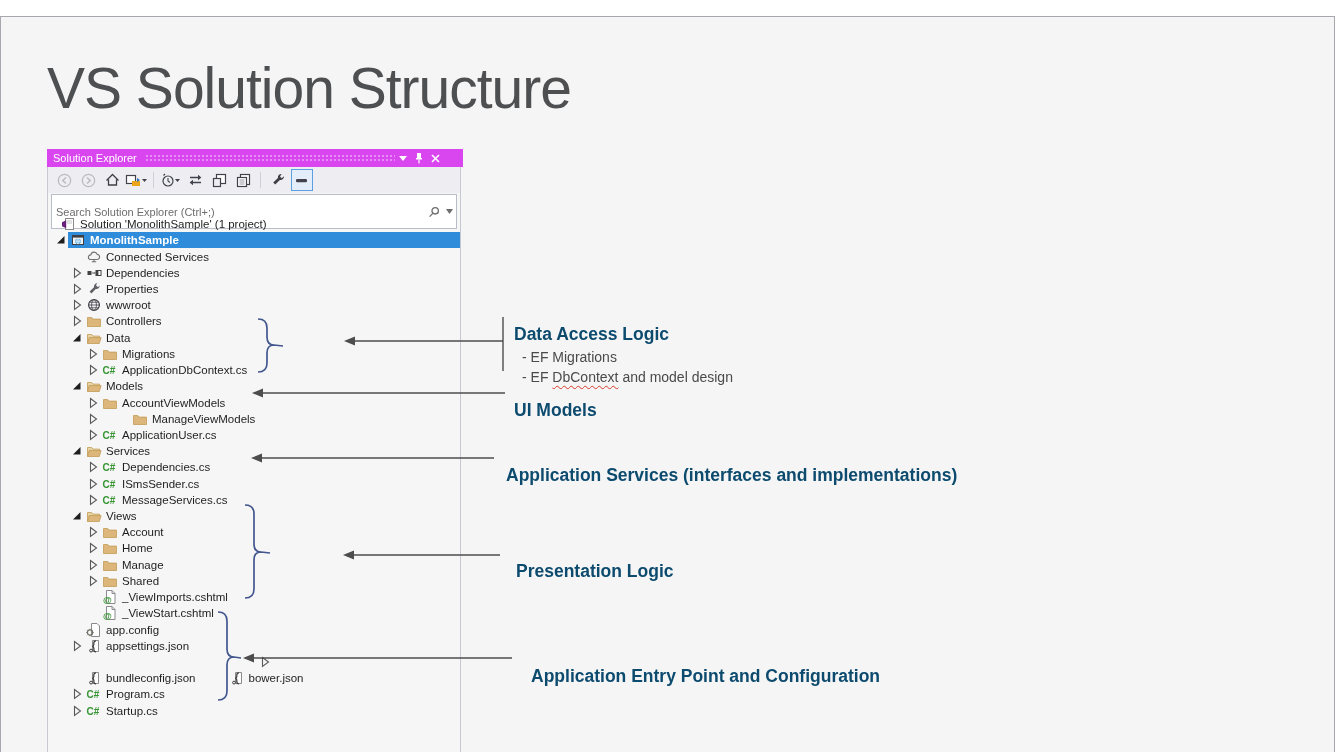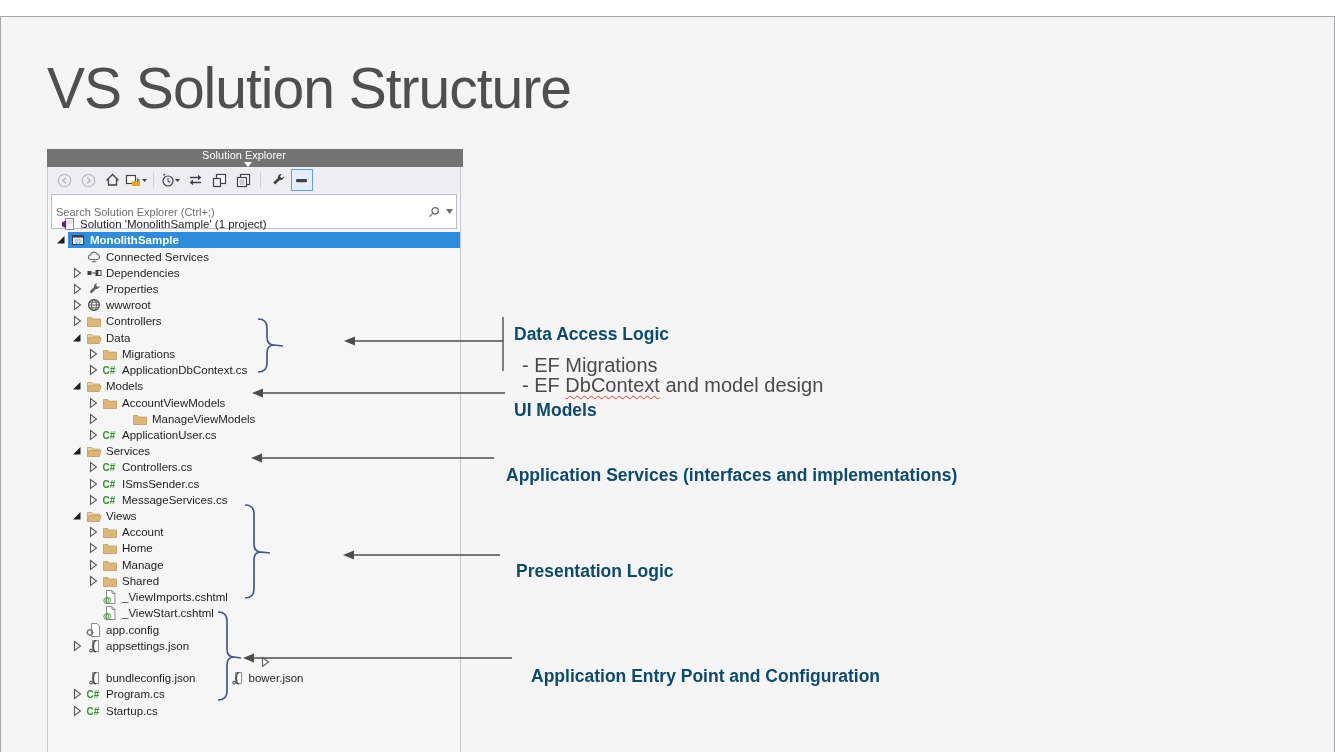--- a/index.html
+++ b/index.html
@@ -2,21 +2,21 @@
 <html><head>
 <meta charset="utf-8">
 <style>
   * { margin:0; padding:0; box-sizing:border-box; }
   html,body { width:1335px; height:752px; background:#ffffff; font-family:"Liberation Sans", sans-serif; overflow:hidden; }
   #slide { position:absolute; left:0; top:16px; width:1335px; height:748px; background:#f5f5f6; border:1px solid #a7a8ad; }
   #slide-title { position:absolute; left:46px; top:38px; font-size:57px; font-weight:300; color:#4e4f51; letter-spacing:-1px; }
 
   
   #panel { position:absolute; left:46px; top:133px; width:414px; height:612px; background:#f6f6f7; border:1px solid #c6c9d2; border-top:none; }
-  #titlebar { position:absolute; left:-1px; top:-1px; width:416px; height:18px; background:#737373; display:flex; align-items:center; padding:0 20px 0 6px;flex-direction:column; }
+  #titlebar { position:absolute; left:-1px; top:-1px; width:416px; height:18px; background:#d946ef; display:flex; align-items:center; padding:0 20px 0 6px; }
   #titlebar .tb-title { color:#ffffff; font-size:11px; white-space:nowrap; padding-right:8px; }
   #titlebar .tb-drag { flex:1; height:8px; background-image:radial-gradient(circle, rgba(255,255,255,.38) 1px, transparent 1.2px); background-size:4px 4px; }
   .tb-ico { width:16px; height:16px; display:flex; align-items:center; justify-content:center; color:#fff; font-size:10px; cursor:default; }
 
   #toolbar { position:absolute; left:0; top:17px; width:412px; height:26px; background:#eeeef2; display:flex; align-items:center; padding-left:4px; }
   .tool-btn { height:22px; min-width:22px; display:flex; align-items:center; justify-content:center; margin:0 1px; }
   .tool-btn.active { border:1px solid #5ba0e0; background:#e4eefa; }
   .tool-sep { width:1px; height:16px; background:#cfd0d7; margin:0 5px; }
 
   #searchrow { position:absolute; left:3px; top:44px; width:406px; height:35px; background:#ffffff; border:1px solid #b9bdc9; display:flex; }
@@ -27,21 +27,21 @@
   #tree { position:absolute; left:0; top:66px; width:412px; }
   .trow { height:16.23px; display:flex; align-items:center; font-size:11.5px; color:#1e1e1e; white-space:nowrap; position:relative; }
   .arrowbox { width:14px; height:16px; display:flex; align-items:center; justify-content:center; flex:none; }
   .rowbody { display:flex; align-items:center; flex:1; height:100%; padding-left:2px; }
   .trow.selected .rowbody { background:#2f8cdb; color:#ffffff; font-weight:bold; }
   .iconbox { width:16px; height:16px; margin-right:4px; flex:none; display:flex; align-items:center; justify-content:center; }
 
   
   .anno { position:absolute; color:#3f3f3f; }
   .anno h2 { font-size:17.5px; font-weight:bold; color:#0c4a6e; white-space:nowrap; }
-  .anno .bullets { margin-top:11px; padding-left:8px; font-size:20px; color:#4a4a4a; line-height:19.5px; }
+  .anno .bullets { margin-top:3px; padding-left:8px; font-size:14px; color:#4a4a4a; line-height:19.5px; }
   .misspelled { text-decoration:underline; text-decoration-style:wavy; text-decoration-color:#d83a2e; text-decoration-thickness:1px; text-underline-offset:3px; }
   #overlay { position:absolute; left:0; top:0; width:1335px; height:752px; pointer-events:none; }
 </style>
 </head>
 <body>
 
 <div id="slide">
   <div id="slide-title">VS Solution Structure</div>
 
   <div id="panel">
@@ -390,21 +390,21 @@
             <svg width="10" height="12" viewBox="0 0 10 12">
               <path d="M2.5 1.5l6 4.5-6 4.5z" fill="none" stroke="#5a5a5a" stroke-width="1.1"></path>
             </svg>
           </span>
           <span class="rowbody">
             <span class="iconbox">
               <svg width="16" height="16" viewBox="0 0 16 16">
                 <text x="0.5" y="12" font-family="Liberation Sans,sans-serif" font-size="10" font-weight="bold" fill="#369432">C#</text>
               </svg>
             </span>
-            <span>Controllers.cs</span>
+            <span>Dependencies.cs</span>
           </span>
         </div>
         <div class="trow" style="padding-left: 38px;">
           <span class="arrowbox">
             <svg width="10" height="12" viewBox="0 0 10 12">
               <path d="M2.5 1.5l6 4.5-6 4.5z" fill="none" stroke="#5a5a5a" stroke-width="1.1"></path>
             </svg>
           </span>
           <span class="rowbody">
             <span class="iconbox">

